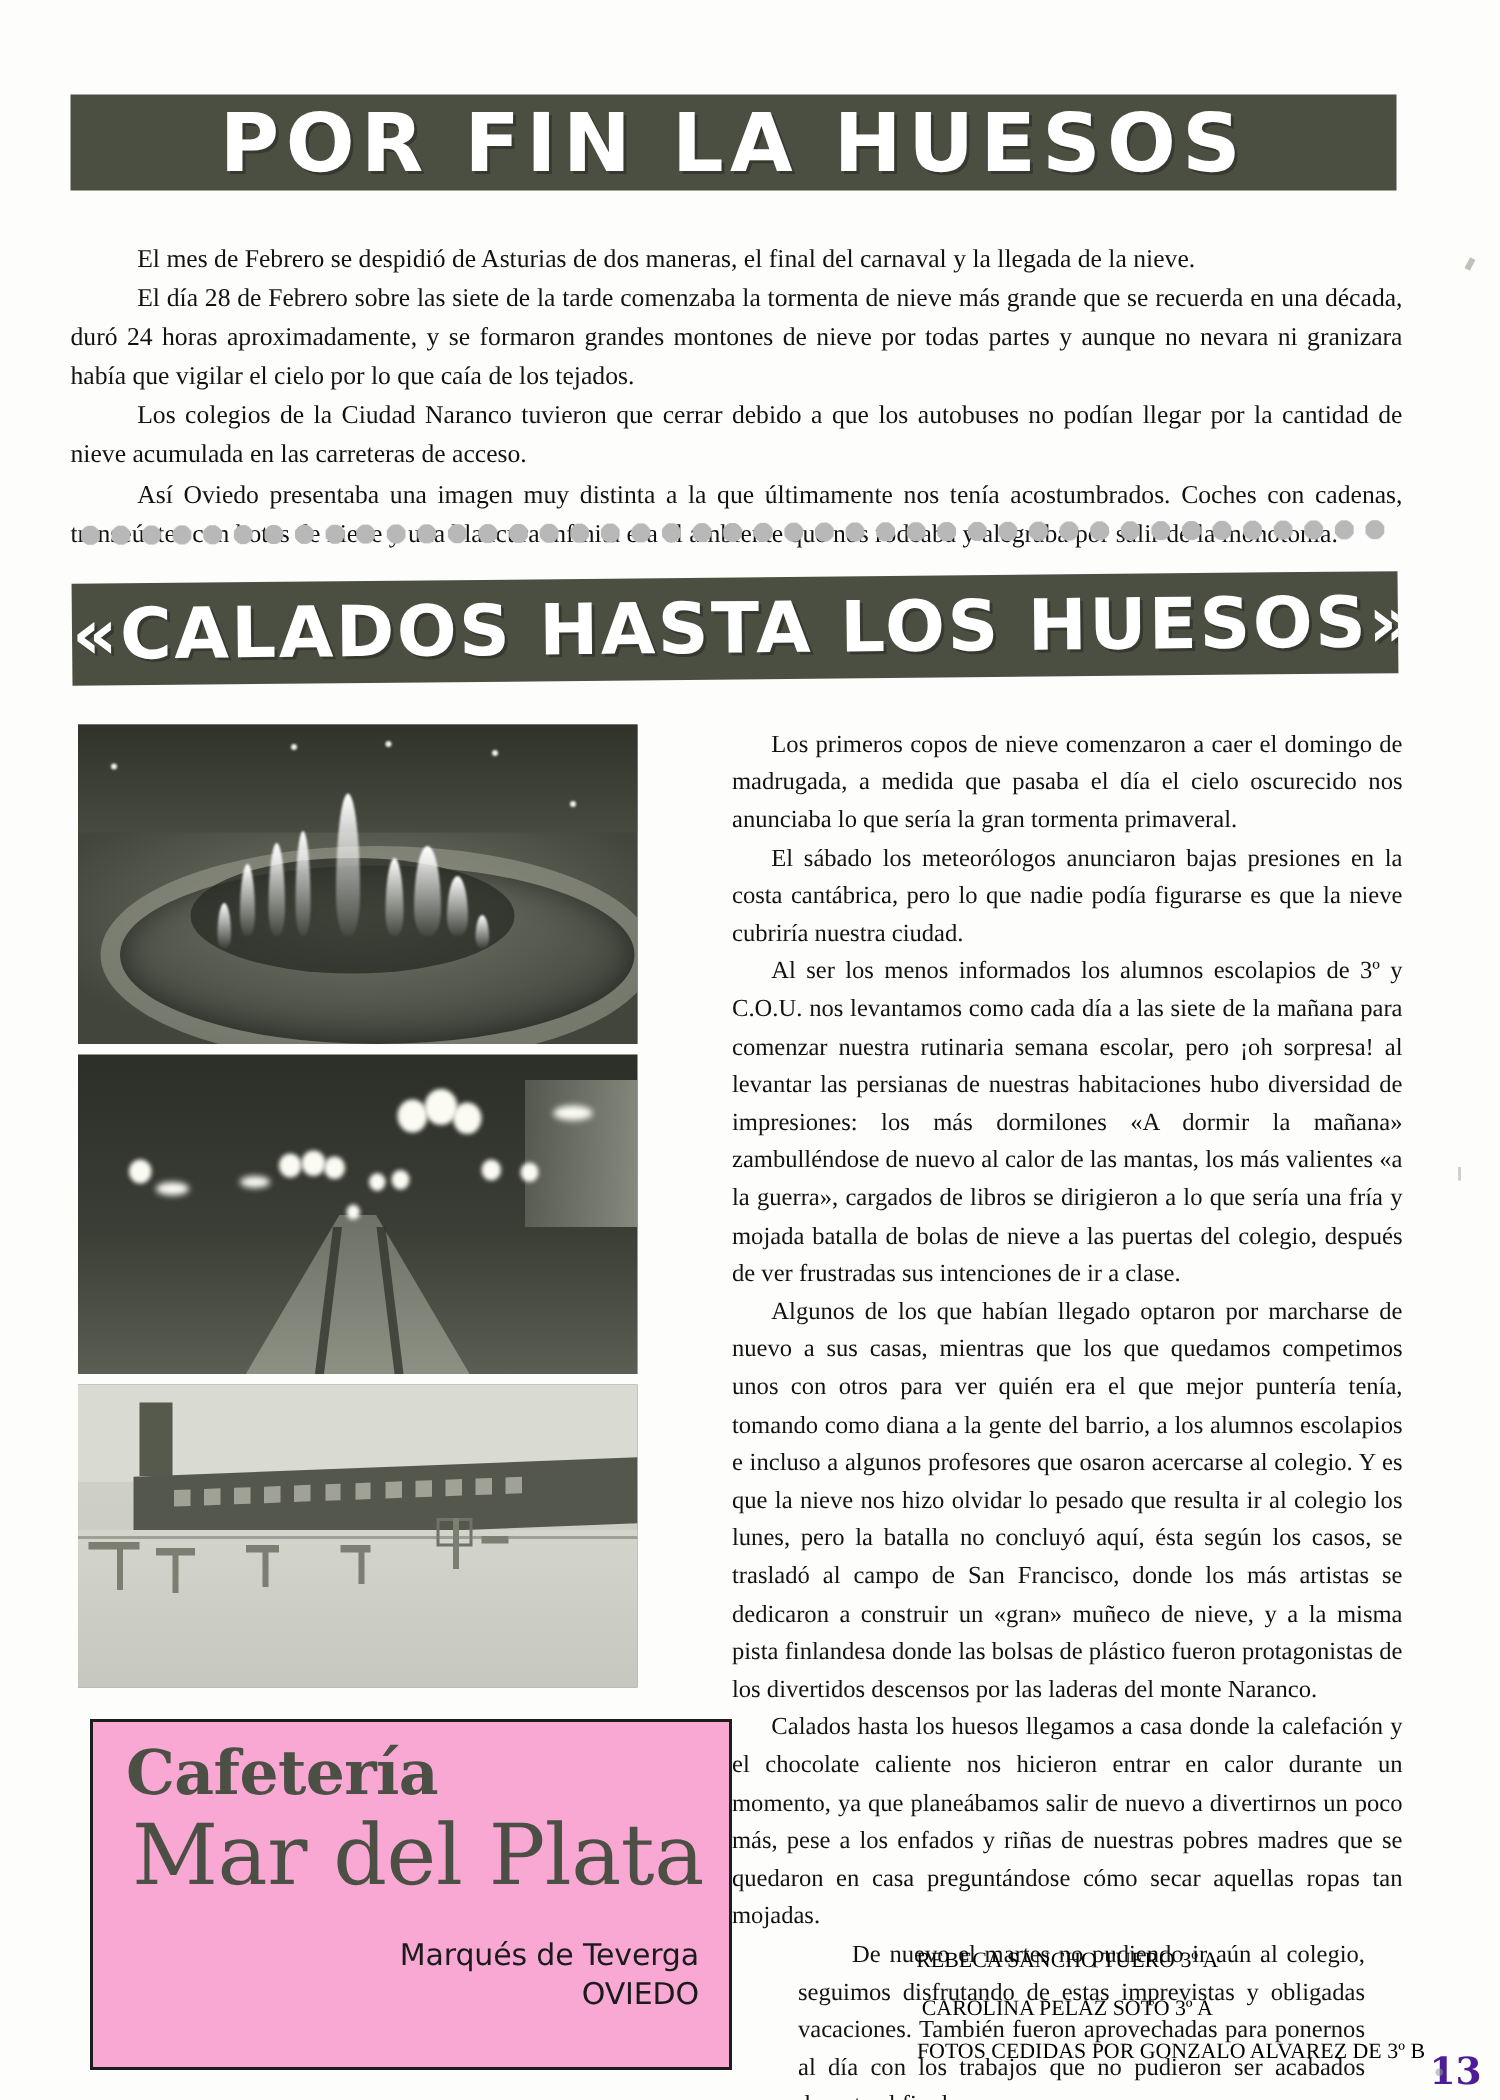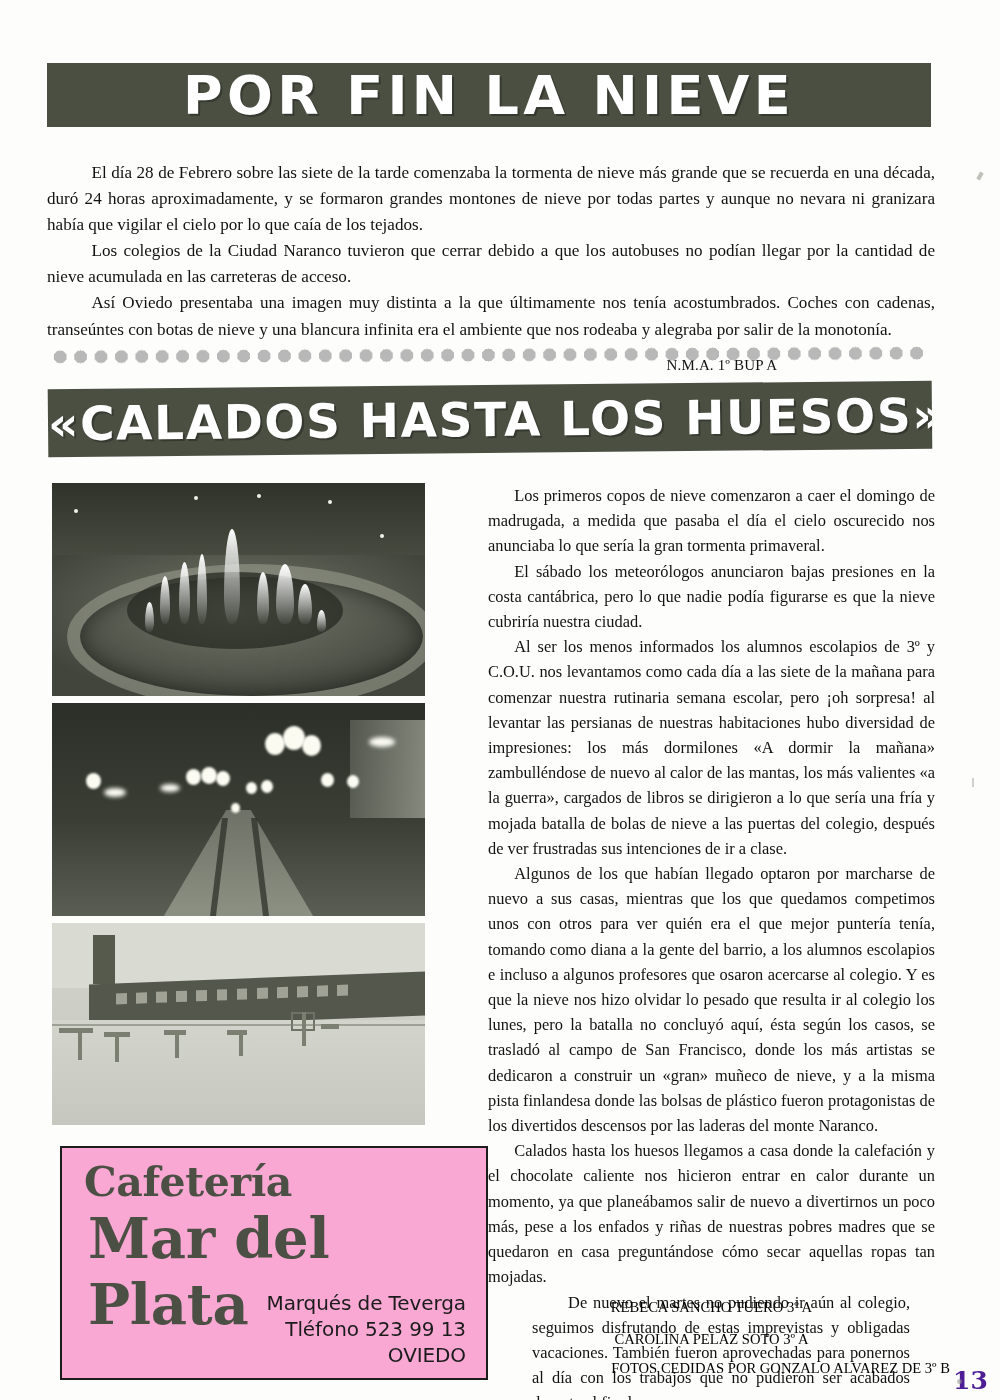--- a/index.html
+++ b/index.html
@@ -120,21 +120,21 @@
     position:absolute;left:60px;top:1146px;width:424px;height:230px;
     border:2.4px solid #1d1d1d;background:#f9a8d4;
   }
   .ad-line1{
     position:absolute;left:22px;top:10px;
     font-family:"DejaVu Serif", serif;font-weight:bold;
     font-size:41px;color:#4c5044;letter-spacing:-0.01em;
   }
   .ad-line2{
     position:absolute;left:26px;top:57px;
-    font-family:"DejaVu Serif", serif;font-weight:bold;
+    font-family:"DejaVu Serif", serif;font-weight:normal;
     font-size:56px;color:#4c5044;letter-spacing:-0.005em;
   }
   .ad-addr{
     position:absolute;right:20px;top:142px;text-align:right;
     font-family:"DejaVu Sans", sans-serif;
     font-size:20px;line-height:26px;color:#1b1b1b;letter-spacing:-0.005em;
   }
   .ad-addr div{white-space:nowrap;}
 
   
@@ -144,24 +144,25 @@
     font-size:25px;color:#4c1d95;margin-left:41px;
   }
   .artifact{position:absolute;background:#9a9a92;}
 </style>
 </head>
 <body>
 
 <div class="page">
 
   <div class="band" id="band1">
-    <div class="band-text">POR FIN LA NIEVE</div>
+    <div class="band-text">POR FIN LA HUESOS</div>
   </div>
 
   <div id="article1">
+    <p>El mes de Febrero se despidió de Asturias de dos maneras, el final del carnaval y la llegada de la nieve.</p>
     <p>El día 28 de Febrero sobre las siete de la tarde comenzaba la tormenta de nieve más grande que se recuerda en una década, duró 24 horas aproximadamente, y se formaron grandes montones de nieve por todas partes y aunque no nevara ni granizara había que vigilar el cielo por lo que caía de los tejados.</p>
     <p>Los colegios de la Ciudad Naranco tuvieron que cerrar debido a que los autobuses no podían llegar por la cantidad de nieve acumulada en las carreteras de acceso.</p>
     <p>Así Oviedo presentaba una imagen muy distinta a la que últimamente nos tenía acostumbrados. Coches con cadenas, transeúntes con botas de nieve y una blancura infinita era el ambiente que nos rodeaba y alegraba por salir de la monotonía.</p>
     <p class="byline-right">N.M.A. 1º BUP A</p>
   </div>
 
   <div class="dots"></div>
 
   <div class="band" id="band2">
     <div class="band-text">«CALADOS HASTA LOS HUESOS»</div>
@@ -262,21 +263,20 @@
 
   <div id="cr1">REBECA SANCHO TUERO 3º A</div>
   <div id="cr2">CAROLINA PELAZ SOTO 3º A</div>
   <div id="cr3">FOTOS CEDIDAS POR GONZALO ALVAREZ DE 3º B</div>
 
   <div id="advert">
     <div class="ad-line1">Cafetería</div>
     <div class="ad-line2">Mar del Plata</div>
     <div class="ad-addr">
       <div>Marqués de Teverga</div>
-      <div>Tléfono 523 99 13</div>
       <div>OVIEDO</div>
     </div>
   </div>
 
   <div id="pageno">13</div>
 
   <div class="artifact" style="left:978px;top:172px;width:4px;height:8px;transform:rotate(28deg);opacity:.6;"></div>
   <div class="artifact" style="left:972px;top:778px;width:2px;height:9px;opacity:.45;"></div>
   <div class="artifact" style="left:957px;top:1379px;width:5px;height:5px;border-radius:50%;opacity:.55;"></div>
 

